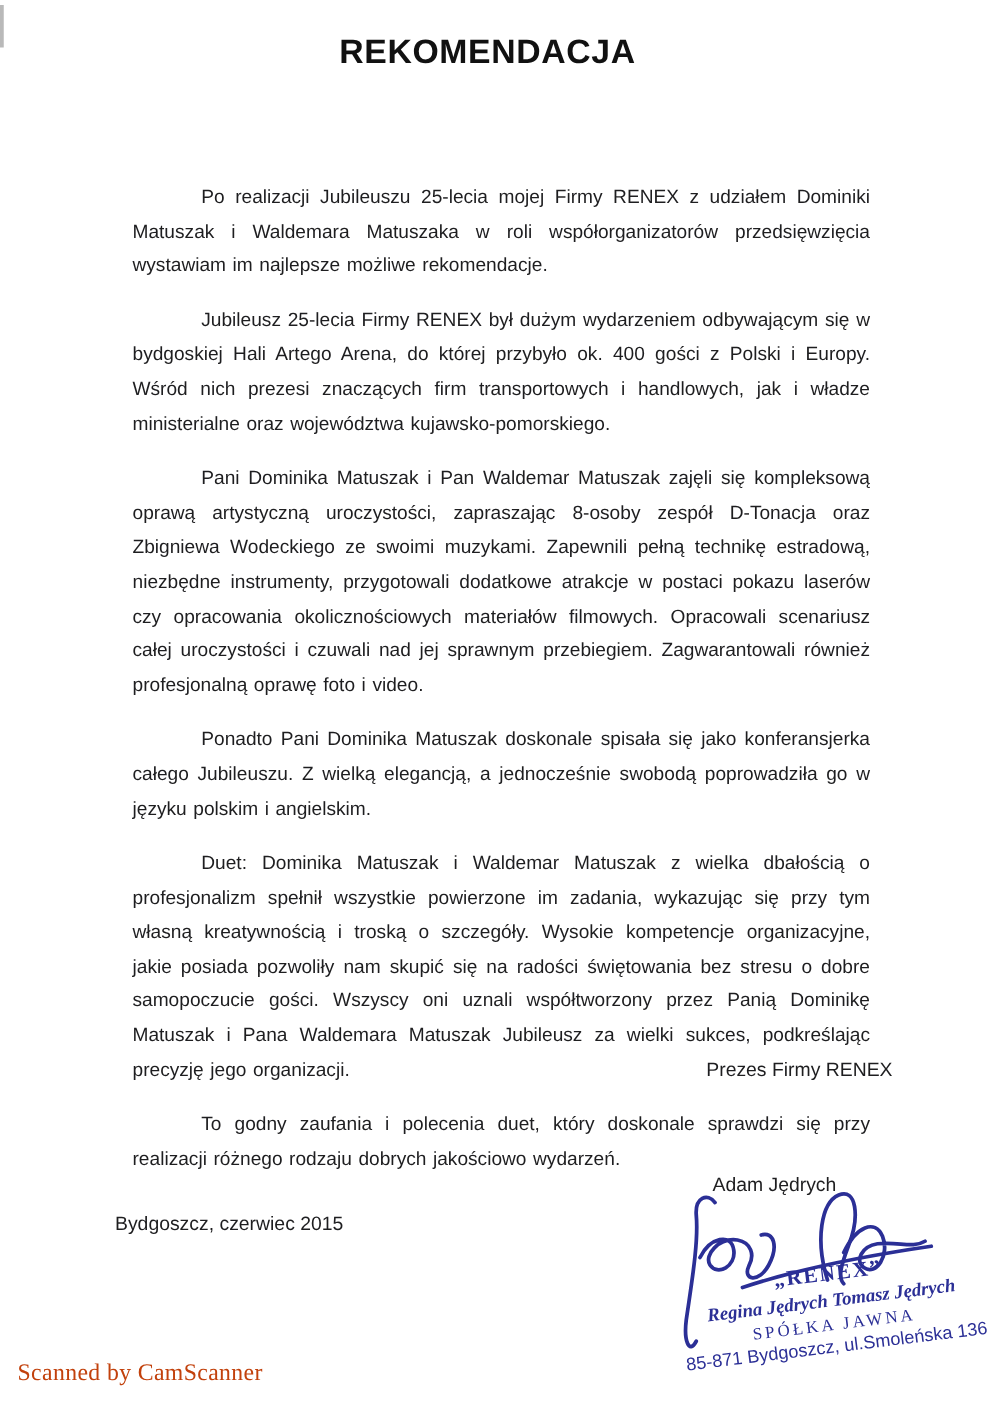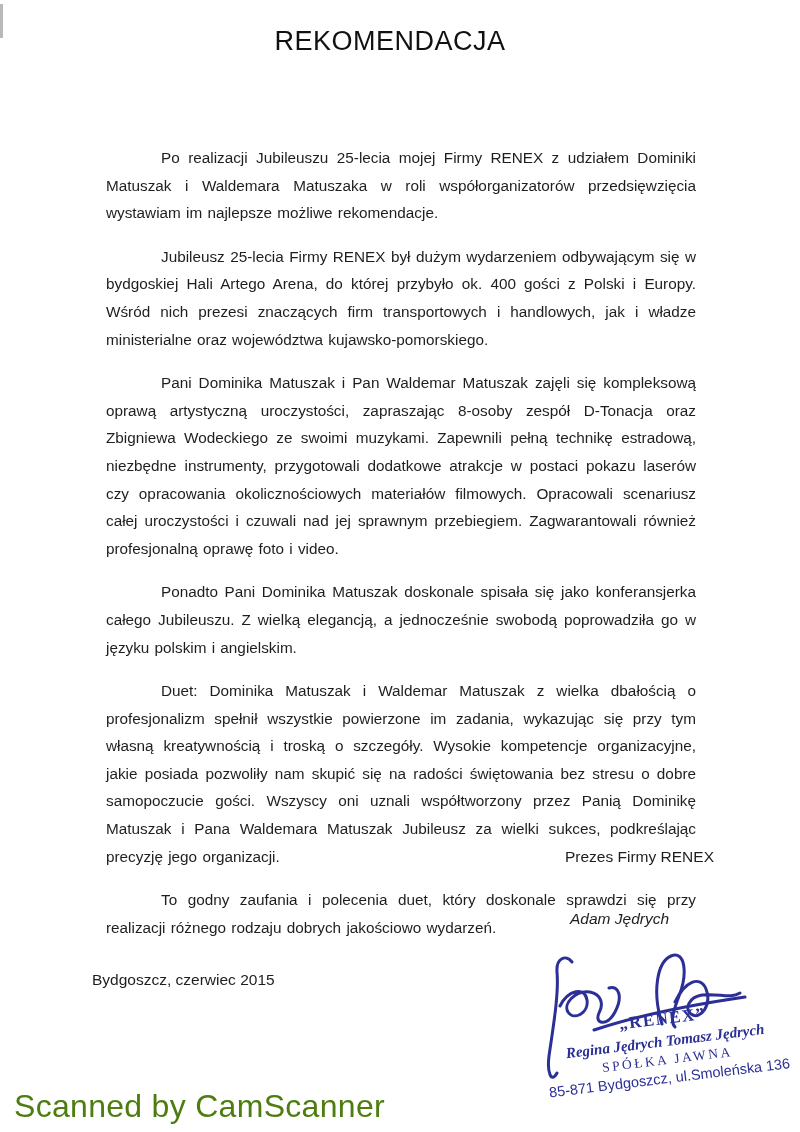--- a/index.html
+++ b/index.html
@@ -17,21 +17,21 @@
     font-family:"Liberation Sans",sans-serif;
     color:var(--ink);
   }
   .scan-artifact{
     position:absolute;left:0;top:4px;width:3px;height:34px;
     background:#b9b9b9;
   }
   .doc-title{
     position:absolute;top:26px;left:0;width:780px;
     text-align:center;
-    font-size:27px;font-weight:normal;letter-spacing:.5px;
+    font-size:27px;font-weight:bold;letter-spacing:.5px;
     color:#111;
   }
   .letter-body{
     position:absolute;top:128px;left:90px;width:622px;
     font-size:15.3px;line-height:27.6px;
     text-align:justify;
     color:var(--ink);
   }
   .letter-body p{
     margin:16px;
@@ -40,23 +40,22 @@
   }
   .signoff-role{
     position:absolute;top:848px;left:565px;
     font-size:15.5px;
   }
   .place-date{
     position:absolute;top:971px;left:92px;
     font-size:15.5px;
   }
   .signer-name{
-    position:absolute;top:910px;left:570px;
+    position:absolute;top:940px;left:570px;
     font-size:15.5px;
-    font-style:italic;
   }
   .signature-wrap{
     position:absolute;top:942px;left:538px;width:215px;height:152px;
     color:var(--stamp);
   }
   .stamp{
     position:absolute;top:1008px;left:532px;width:268px;
     transform:rotate(-7deg);
     transform-origin:center center;
     color:var(--stamp);
@@ -75,21 +74,21 @@
   .stamp-legal{
     font-family:"Liberation Serif",serif;
     font-size:13.5px;letter-spacing:2.5px;
   }
   .stamp-address{
     font-size:14.5px;
     white-space:nowrap;
   }
   .camscanner-footer{
     position:absolute;left:14px;top:1088px;
-    font-size:32px;color:#4d7c0f;letter-spacing:.3px;
+    font-size:19px;color:#c2410c;letter-spacing:.3px;font-family:Liberation Serif, serif;
   }
 </style>
 </head>
 <body>
 
 <div class="page">
 
   <div class="scan-artifact"></div>
 
   <div class="doc-title">REKOMENDACJA</div>

